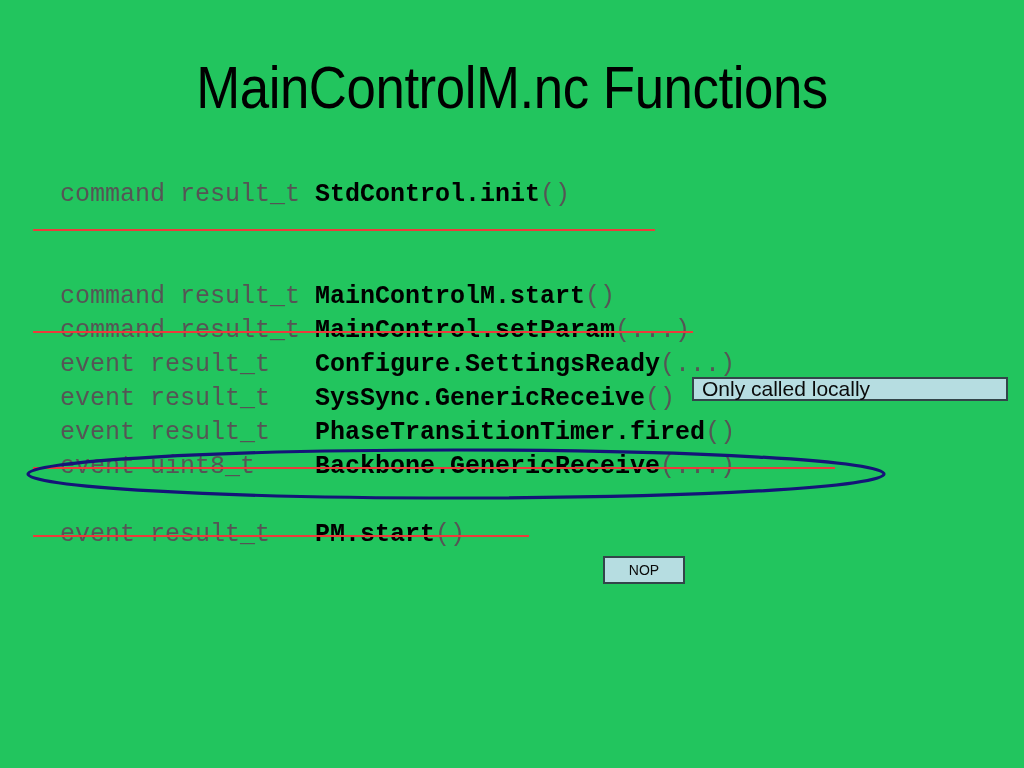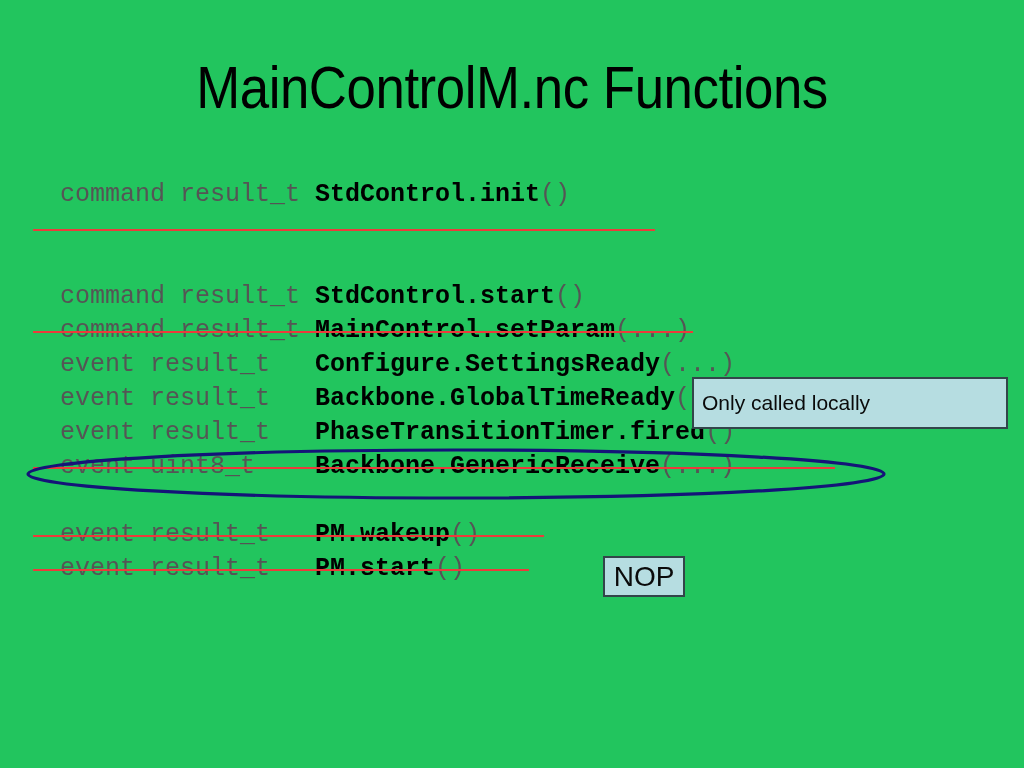--- a/index.html
+++ b/index.html
@@ -93,30 +93,30 @@
     box-sizing: border-box;
     font-family: "Liberation Sans", sans-serif;
     color: #0a0a0a;
     display: flex;
     align-items: center;
   }
   #callout-local {
     left: 692px;
     top: 377px;
     width: 316px;
-    height: 52px;
+    height: 24px;
     font-size: 21px;
     padding-left: 8px;
   }
   #callout-nop {
     left: 603px;
     top: 556px;
     width: 82px;
-    height: 41px;
-    font-size: 28px;
+    height: 28px;
+    font-size: 14px;
     justify-content: center;
   }
 
   
   #ellipse-highlight {
     position: absolute;
     left: 26px;
     top: 448px;
     width: 860px;
     height: 52px;
@@ -137,44 +137,40 @@
 
   <div id="code-block">
       <div class="code-line" id="row-stdcontrol-init">
         <span class="ln-inner"><span class="kw">command result_t </span><span class="fn">StdControl.init</span><span class="paren">()</span></span>
       </div>
       <div class="code-line" id="row-stdcontrol-stop">
         <div class="strike" style="width: 622px;"></div>
       </div>
       <div class="code-line spacer" id="row-spacer-1"></div>
       <div class="code-line" id="row-maincontrol-start">
-        <span class="ln-inner"><span class="kw">command result_t </span><span class="fn">StdControl.start</span><span class="paren">()</span></span>
+        <span class="ln-inner"><span class="kw">command result_t </span><span class="fn">MainControlM.start</span><span class="paren">()</span></span>
       </div>
       <div class="code-line" id="row-maincontrol-setparam">
         <span class="ln-inner"><span class="kw">command result_t </span><span class="fn">MainControl.setParam</span><span class="paren">(...)</span></span>
         <div class="strike" style="width: 660px;"></div>
       </div>
       <div class="code-line" id="row-configure-settingsready">
         <span class="ln-inner"><span class="kw">event result_t   </span><span class="fn">Configure.SettingsReady</span><span class="paren">(...)</span></span>
       </div>
       <div class="code-line" id="row-syssync-globaltimeready">
-        <span class="ln-inner"><span class="kw">event result_t   </span><span class="fn">Backbone.GlobalTimeReady</span><span class="paren">()</span></span>
+        <span class="ln-inner"><span class="kw">event result_t   </span><span class="fn">SysSync.GenericReceive</span><span class="paren">()</span></span>
       </div>
       <div class="code-line" id="row-phasetransitiontimer-fired">
         <span class="ln-inner"><span class="kw">event result_t   </span><span class="fn">PhaseTransitionTimer.fired</span><span class="paren">()</span></span>
       </div>
       <div class="code-line" id="row-backbone-genericreceive">
         <span class="ln-inner"><span class="kw">event uint8_t    </span><span class="fn">Backbone.GenericReceive</span><span class="paren">(...)</span></span>
         <div class="strike" style="width: 802px;"></div>
       </div>
       <div class="code-line spacer" id="row-spacer-2"></div>
-      <div class="code-line" id="row-pm-wakeup">
-        <span class="ln-inner"><span class="kw">event result_t   </span><span class="fn">PM.wakeup</span><span class="paren">()</span></span>
-        <div class="strike" style="width: 511px;"></div>
-      </div>
       <div class="code-line" id="row-pm-sleep">
         <span class="ln-inner"><span class="kw">event result_t   </span><span class="fn">PM.start</span><span class="paren">()</span></span>
         <div class="strike" style="width: 496px;"></div>
       </div>
     </div>
 
   <svg id="ellipse-highlight" viewBox="0 0 860 52" preserveAspectRatio="none">
     <ellipse cx="430" cy="26" rx="428" ry="24"></ellipse>
   </svg>
 

